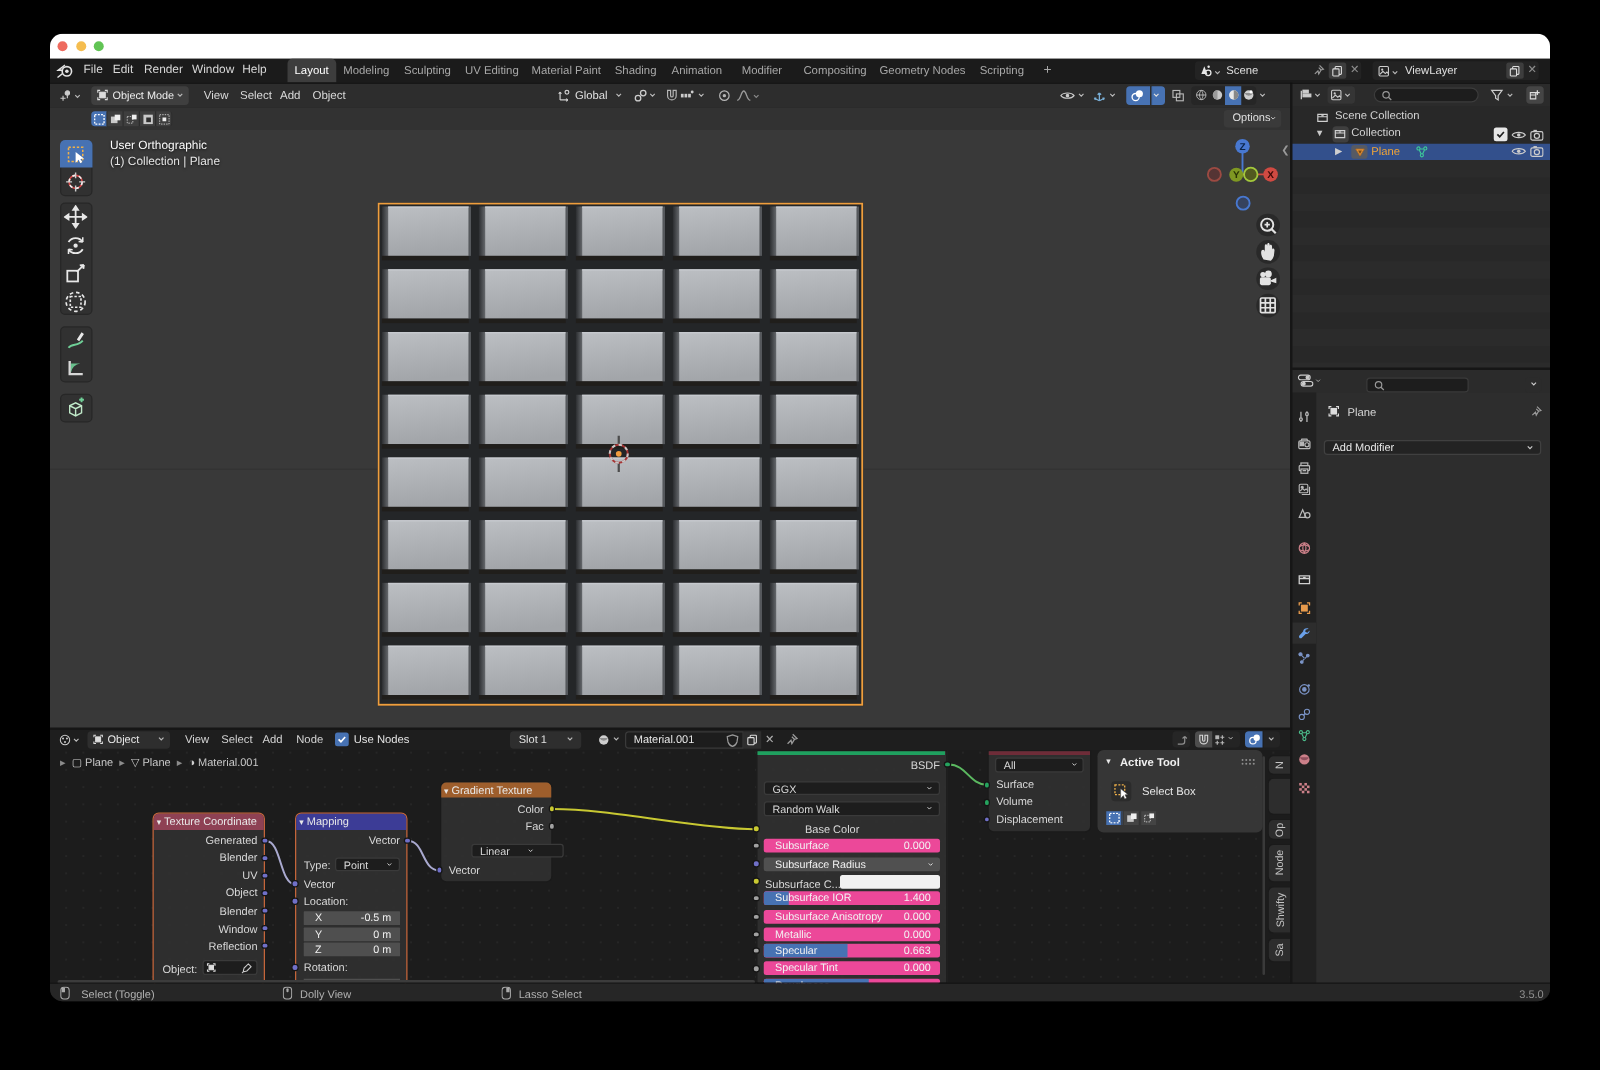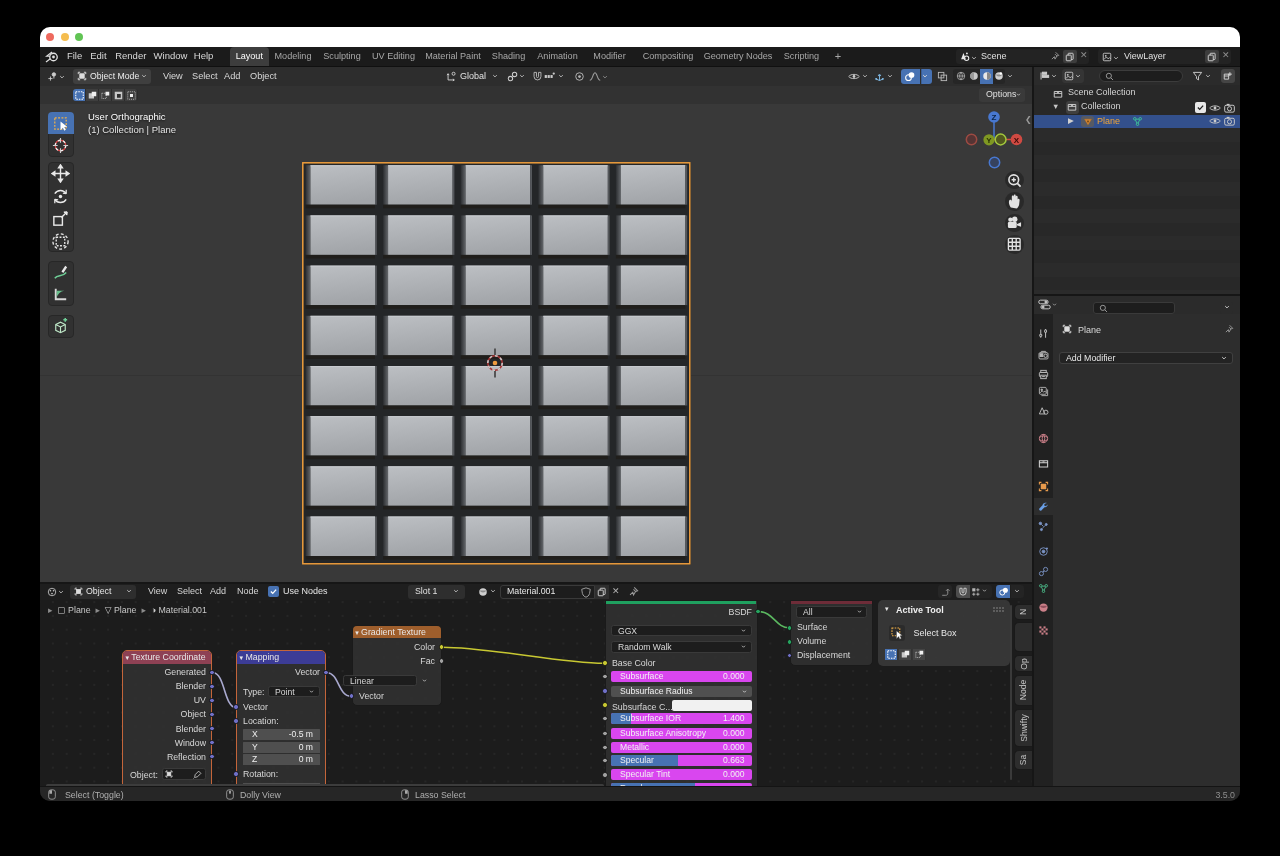--- a/index.html
+++ b/index.html
@@ -7,21 +7,21 @@
 .win{position:absolute;left:40px;top:27px;width:1200px;height:774px;
   border-radius:10px;overflow:hidden;background:#1c1c1c}
 .tl{position:absolute;border-radius:50%;width:8px;height:8px;top:6px}
 .menu{color:#d9d9d9;font-size:9.5px;position:absolute;top:3px}
 .tab{position:absolute;top:0;height:19.5px;line-height:19.5px;font-size:9.1px;color:#a8a8a8;text-align:center;white-space:nowrap}
 .tab.on{background:#3d3d3d;color:#fff;border-radius:4px 4px 0 0}
 .hbtn{position:absolute;background:#3f3f3f;border-radius:3px;color:#e2e2e2;font-size:9px}
 .node{position:absolute;background:rgba(48,48,48,0.97);border-radius:5px;font-size:8.8px;color:#cfcfcf}
 .nhead{position:absolute;left:0;top:0;right:0;height:12.5px;border-radius:4px 4px 0 0;color:#e8e8e8;font-size:8.8px;line-height:12.5px}
 .sock{position:absolute;width:5.5px;height:5.5px;border-radius:50%;border:1px solid #151515}
-.slider{position:absolute;background:#d946ef;border-radius:2px;height:11px;line-height:11px;font-size:8.6px;color:#f2f2f2;overflow:hidden}
+.slider{position:absolute;background:#ec4899;border-radius:2px;height:11px;line-height:11px;font-size:8.6px;color:#f2f2f2;overflow:hidden}
 .ndrop{position:absolute;background:#1d1d1d;border:1px solid #3a3a3a;border-radius:2.5px;height:11.5px;line-height:10.5px;font-size:8.6px;color:#d8d8d8;padding-left:6px}
 svg{display:block}
 </style></head><body>
 <div class="win">
 <div class="ab" style="left:0;top:0;width:1200px;height:19.5px;background:#fff"></div>
 <div class="tl" style="left:6.3px;background:#ee6a5e"></div>
 <div class="tl" style="left:20.8px;background:#f5bd4f"></div>
 <div class="tl" style="left:35.4px;background:#61c454"></div>
 <div class="ab" style="left:0;top:19.5px;width:1200px;height:19.5px;background:#1b1b1b"></div>
 <svg class="ab" style="left:5px;top:22.5px" width="14" height="13" viewBox="0 0 28 26">
@@ -703,41 +703,41 @@
 <div class="sock" style="left:193px;top:744.4px;background:#7070c8"></div>
 <div class="ab" style="left:203px;top:742.3px;font-size:8.8px;color:#d8d8d8;font-weight:400;white-space:nowrap;">Rotation:</div>
 <div class="ab" style="left:203px;top:755.5px;width:77px;height:5px;background:#4f4f4f"></div>
 <div class="node" style="left:311.7px;top:597.8px;width:90px;height:81px;border:1.4px solid #1a1a1a">
       <div class="nhead" style="background:#9e5e2c">&nbsp;<span style="font-size:7px">▾</span> Gradient Texture</div>
     </div>
 <div class="ab" style="left:0px;top:615px;font-size:8.8px;color:#d8d8d8;font-weight:400;white-space:nowrap;left:311px;width:84px;text-align:right">Color</div>
 <div class="sock" style="left:398.6px;top:617.2px;background:#c9c932"></div>
 <div class="ab" style="left:0px;top:629.2px;font-size:8.8px;color:#d8d8d8;font-weight:400;white-space:nowrap;left:311px;width:84px;text-align:right">Fac</div>
 <div class="sock" style="left:398.6px;top:631.4px;background:#a1a1a1"></div>
-<div class="ndrop" style="left:303px;top:647.5px;width:74px">Linear</div>
+<div class="ndrop" style="left:337px;top:647.5px;width:74px">Linear</div>
 <svg class="ab" style="left:382px;top:650.5px" width="5" height="5" viewBox="0 0 10 10">
       <path d="M2 3.5 L5 6.5 L8 3.5" stroke="#cccccc" stroke-width="1.6" fill="none"></path>
     </svg>
 <div class="sock" style="left:308.8px;top:666.3px;background:#7070c8"></div>
 <div class="ab" style="left:319px;top:664.2px;font-size:8.8px;color:#d8d8d8;font-weight:400;white-space:nowrap;">Vector</div>
 <div class="node" style="left:565px;top:573px;width:153px;height:187px;border:1.4px solid #1a1a1a;border-radius:0">
       <div class="ab" style="left:0;top:0;width:150px;height:2.6px;background:#1fa05f"></div>
     </div>
 <div class="ab" style="left:0px;top:579.6px;font-size:8.8px;color:#d8d8d8;font-weight:400;white-space:nowrap;left:630px;width:82px;text-align:right">BSDF</div>
 <div class="sock" style="left:715px;top:581.8px;background:#25a35e"></div>
 <div class="ndrop" style="left:571px;top:597.8px;width:140.5px">GGX</div>
 <svg class="ab" style="left:701px;top:600.8px" width="5" height="5" viewBox="0 0 10 10">
       <path d="M2 3.5 L5 6.5 L8 3.5" stroke="#cccccc" stroke-width="1.6" fill="none"></path>
     </svg>
 <div class="ndrop" style="left:571px;top:614.3px;width:140.5px">Random Walk</div>
 <svg class="ab" style="left:701px;top:617.3px" width="5" height="5" viewBox="0 0 10 10">
       <path d="M2 3.5 L5 6.5 L8 3.5" stroke="#cccccc" stroke-width="1.6" fill="none"></path>
     </svg>
 <div class="sock" style="left:562.2px;top:633.4px;background:#c9c932"></div>
-<div class="ab" style="left:572px;top:631.3px;font-size:8.8px;color:#d8d8d8;font-weight:400;white-space:nowrap;">Base Color</div>
+<div class="ab" style="left:604px;top:631.3px;font-size:8.8px;color:#d8d8d8;font-weight:400;white-space:nowrap;">Base Color</div>
 <div class="sock" style="left:562.2px;top:646.5px;background:#a1a1a1"></div>
 <div class="sock" style="left:562.2px;top:661.3px;background:#7070c8"></div>
 <div class="sock" style="left:562.2px;top:675.4px;background:#c9c932"></div>
 <div class="sock" style="left:562.2px;top:688.6999999999999px;background:#a1a1a1"></div>
 <div class="sock" style="left:562.2px;top:703.5px;background:#a1a1a1"></div>
 <div class="sock" style="left:562.2px;top:717.5px;background:#a1a1a1"></div>
 <div class="sock" style="left:562.2px;top:730.9px;background:#a1a1a1"></div>
 <div class="sock" style="left:562.2px;top:745.0px;background:#a1a1a1"></div>
 <div class="sock" style="left:562.2px;top:759.0px;background:#a1a1a1"></div>
 <div class="slider" style="left:571px;top:643.7px;width:140.5px;height:11.3px">

